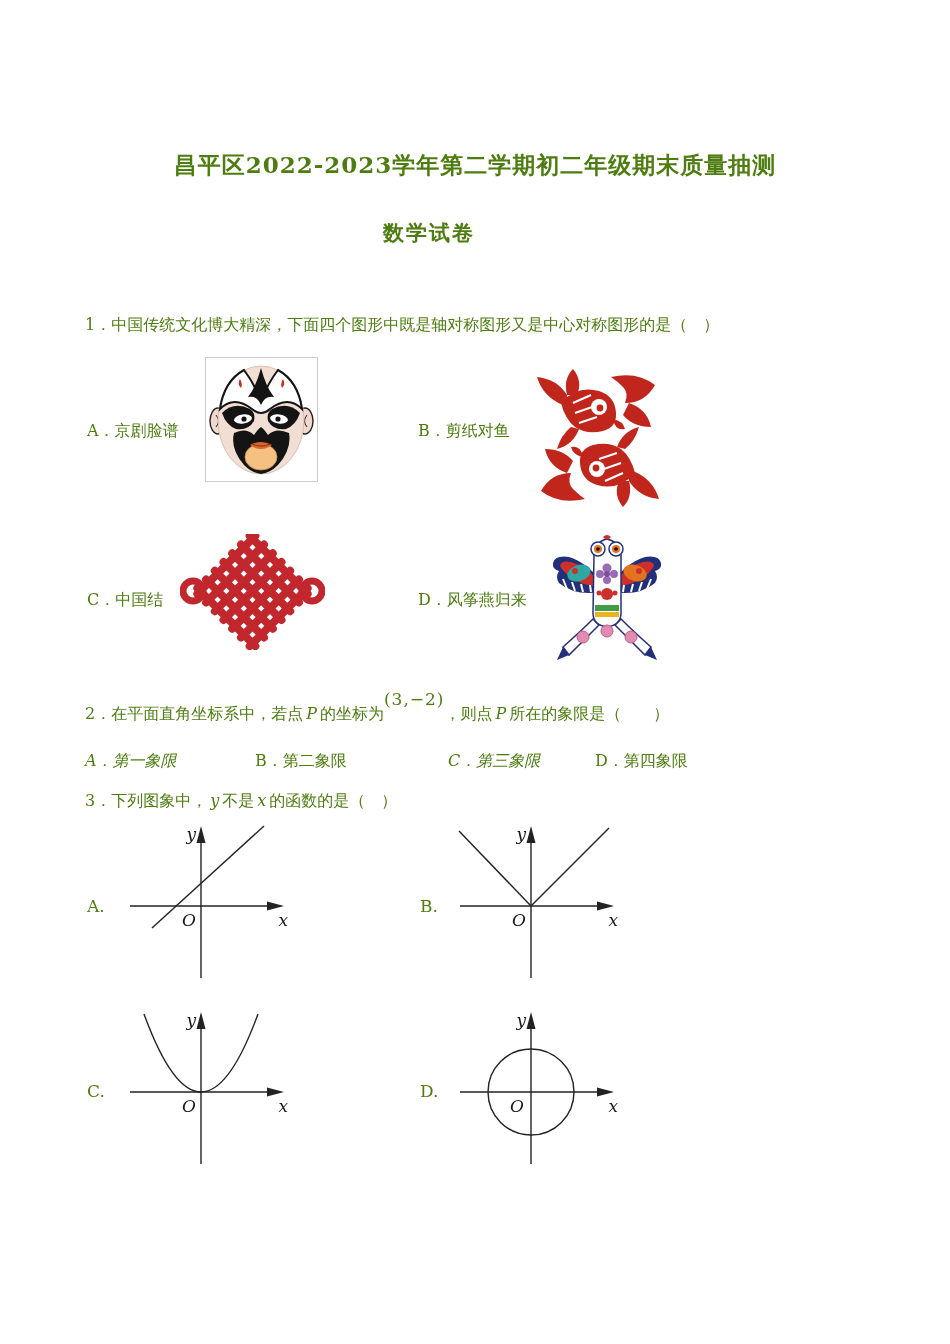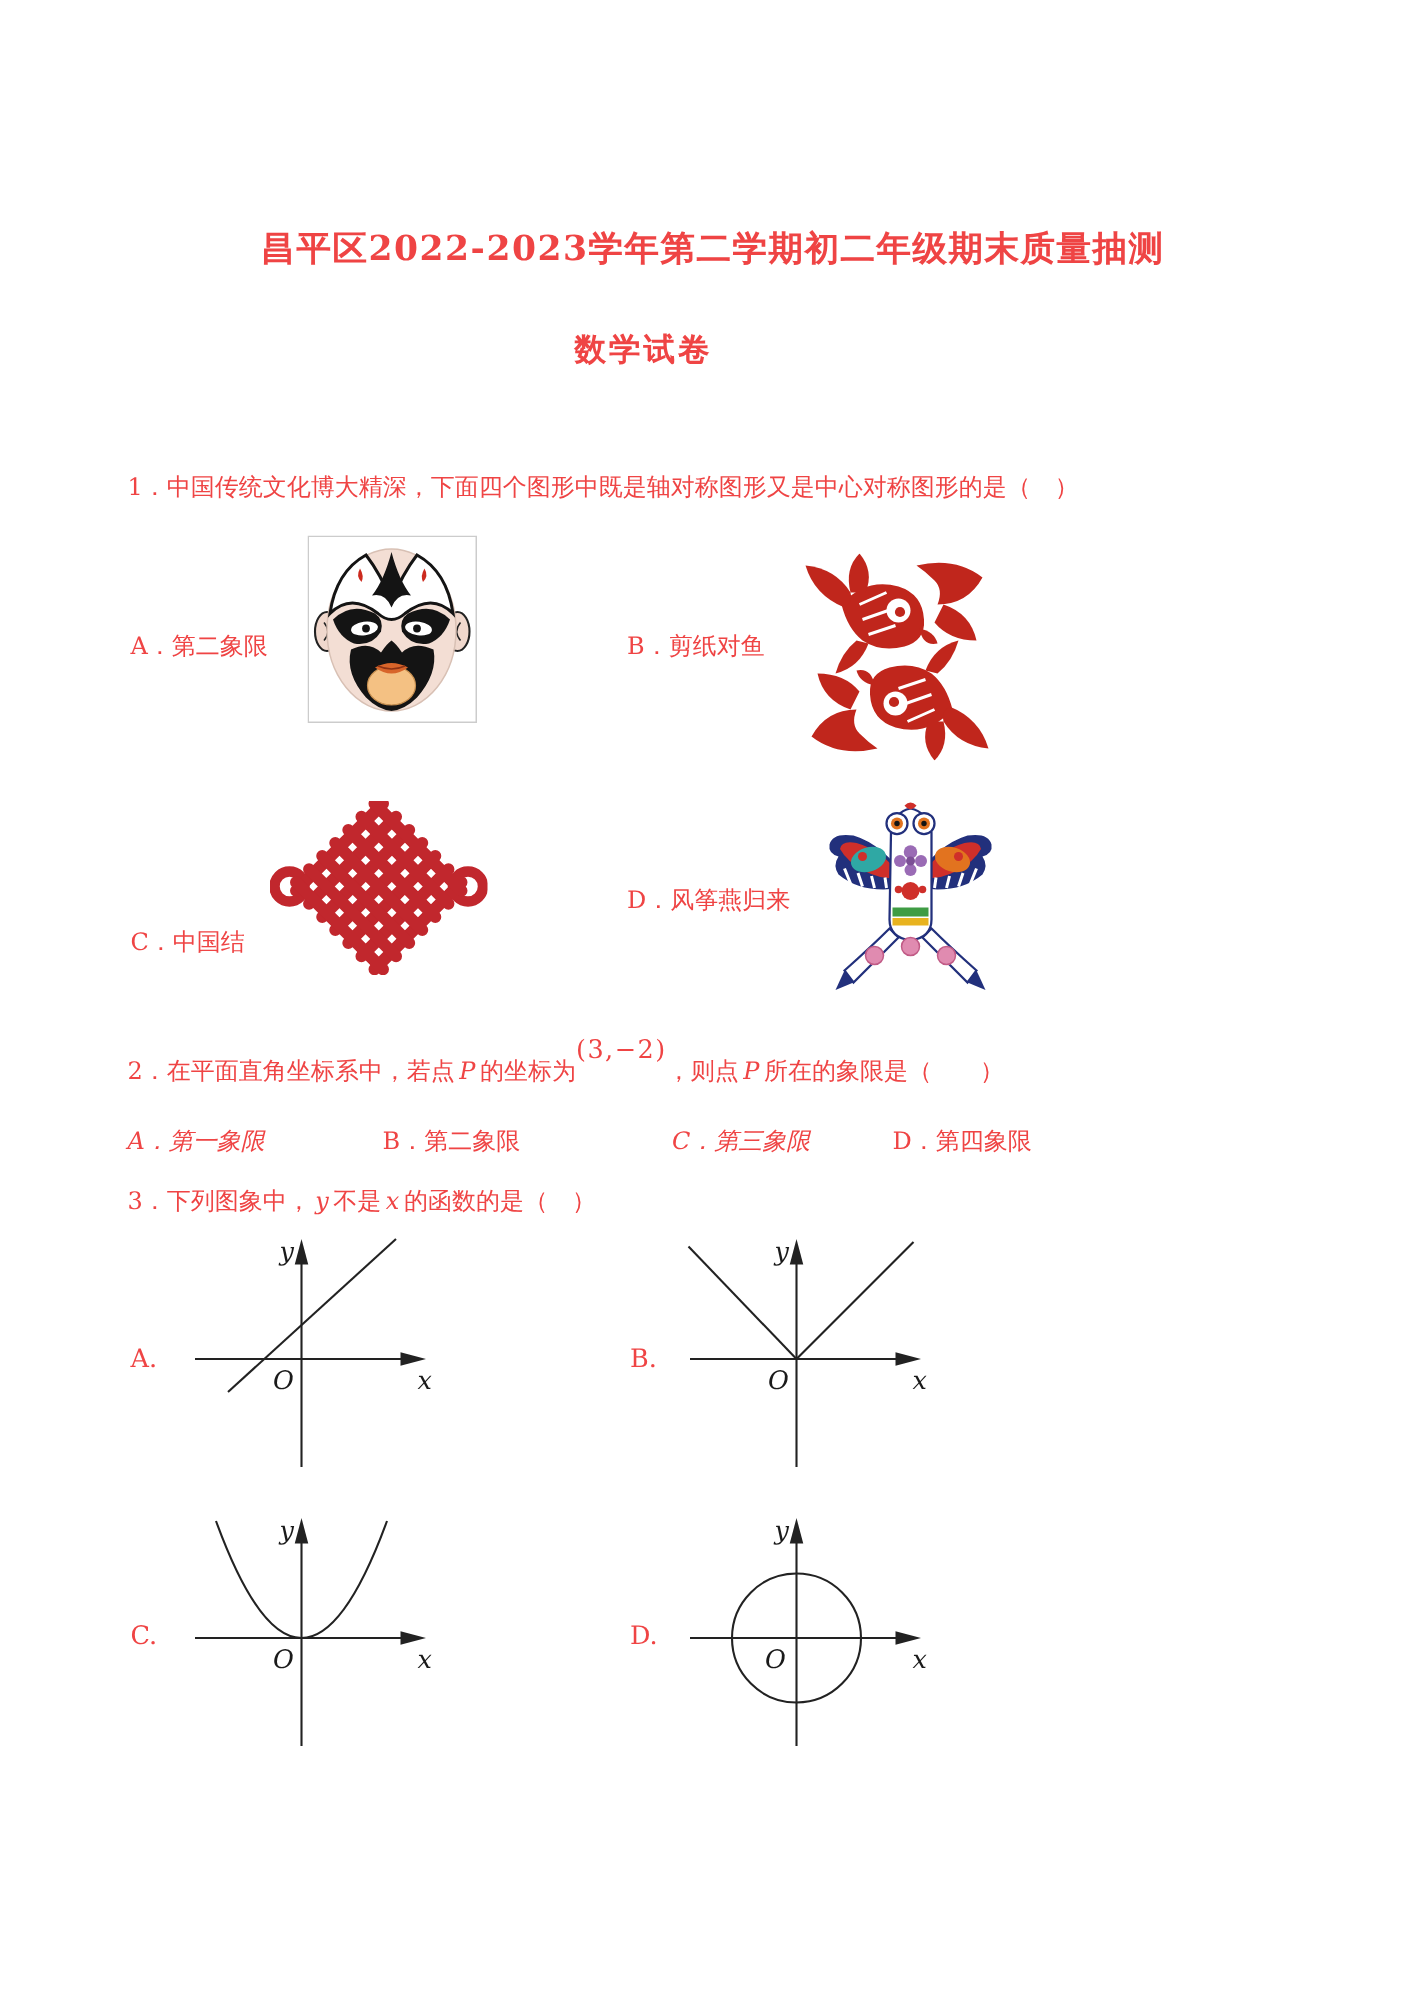--- a/index.html
+++ b/index.html
@@ -1,17 +1,17 @@
 <!DOCTYPE html>
 <html><head>
 <meta charset="utf-8">
 <style>
   html,body{margin:0;padding:0;background:#ffffff;}
   .page{position:relative;width:950px;height:1344px;background:#ffffff;overflow:hidden;
-        font-family:"DejaVu Serif","Liberation Serif",serif;color:#ef4444;font-size:16px;}
+        font-family:"DejaVu Serif","Liberation Serif",serif;color:#4d7c0f;font-size:16px;}
   .abs{position:absolute;}
   .title{top:150px;left:0;width:950px;text-align:center;font-size:23px;font-weight:bold;letter-spacing:1px;}
   .subtitle{top:219px;left:0;width:858px;text-align:center;font-size:21px;font-weight:bold;letter-spacing:2px;}
   .heading{top:275px;left:85px;width:800px;font-weight:bold;font-size:16.5px;}
   .qtext{width:800px;line-height:23px;}
   .optlabel{font-size:16px;}
   .mvar{font-style:italic;padding:0 3px;font-family:"DejaVu Serif",serif;}
   .coord{position:relative;top:-14px;font-size:17px;letter-spacing:1px;white-space:nowrap;}
   .graph-label{font-size:17px;}
   svg{display:block;}
@@ -23,23 +23,23 @@
 </head>
 <body>
 
 <div class="page">
 
   <div class="abs title">昌平区2022-2023学年第二学期初二年级期末质量抽测</div>
   <div class="abs subtitle">数学试卷</div>
 
   <div class="abs qtext" style="left:85px;top:313px;">1．中国传统文化博大精深，下面四个图形中既是轴对称图形又是中心对称图形的是（　）</div>
 
-  <div class="abs optlabel" style="left:87px;top:421px;">A．第二象限</div>
+  <div class="abs optlabel" style="left:87px;top:421px;">A．京剧脸谱</div>
   <div class="abs optlabel" style="left:418px;top:421px;">B．剪纸对鱼</div>
-  <div class="abs optlabel" style="left:87px;top:590px;margin-top:28px;">C．中国结</div>
+  <div class="abs optlabel" style="left:87px;top:590px;">C．中国结</div>
   <div class="abs optlabel" style="left:418px;top:590px;">D．风筝燕归来</div>
 
   <svg class="abs" style="left:205px;top:357px;" width="113" height="125" viewBox="0 0 113 125">
     <rect x="0.5" y="0.5" width="112" height="124" fill="#ffffff" stroke="#cccccc"></rect>
     <ellipse cx="13" cy="64" rx="8" ry="13" fill="#f0d8cd" stroke="#222" stroke-width="1.4"></ellipse>
     <ellipse cx="100" cy="64" rx="8" ry="13" fill="#f0d8cd" stroke="#222" stroke-width="1.4"></ellipse>
     <path d="M11,58 q5,6 0,12" stroke="#222" fill="none"></path>
     <path d="M102,58 q-5,6 0,12" stroke="#222" fill="none"></path>
     <ellipse cx="56" cy="63" rx="43" ry="54" fill="#f3ded4" stroke="#d8c0b4"></ellipse>
     <path d="M15,52 Q19,24 39,13 Q49,26 56,44 Q63,26 73,13 Q93,24 97,52 Q83,38 65,52 Q56,60 47,52 Q29,38 15,52 Z" fill="#ffffff" stroke="#141414" stroke-width="2"></path>

